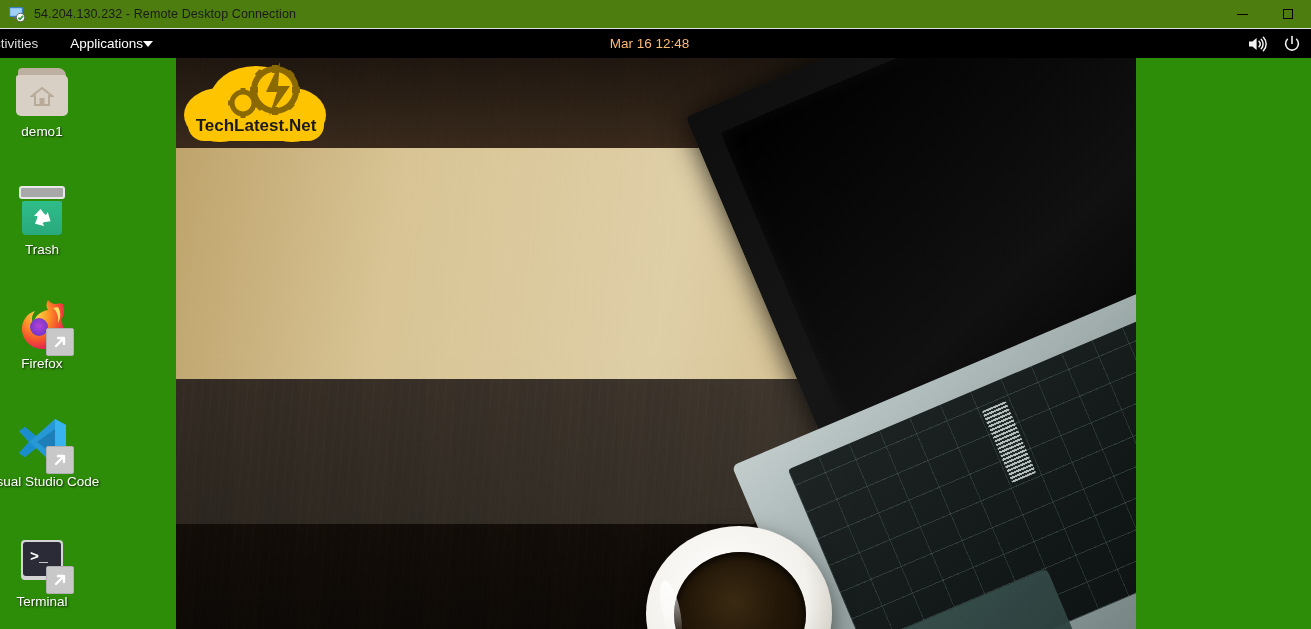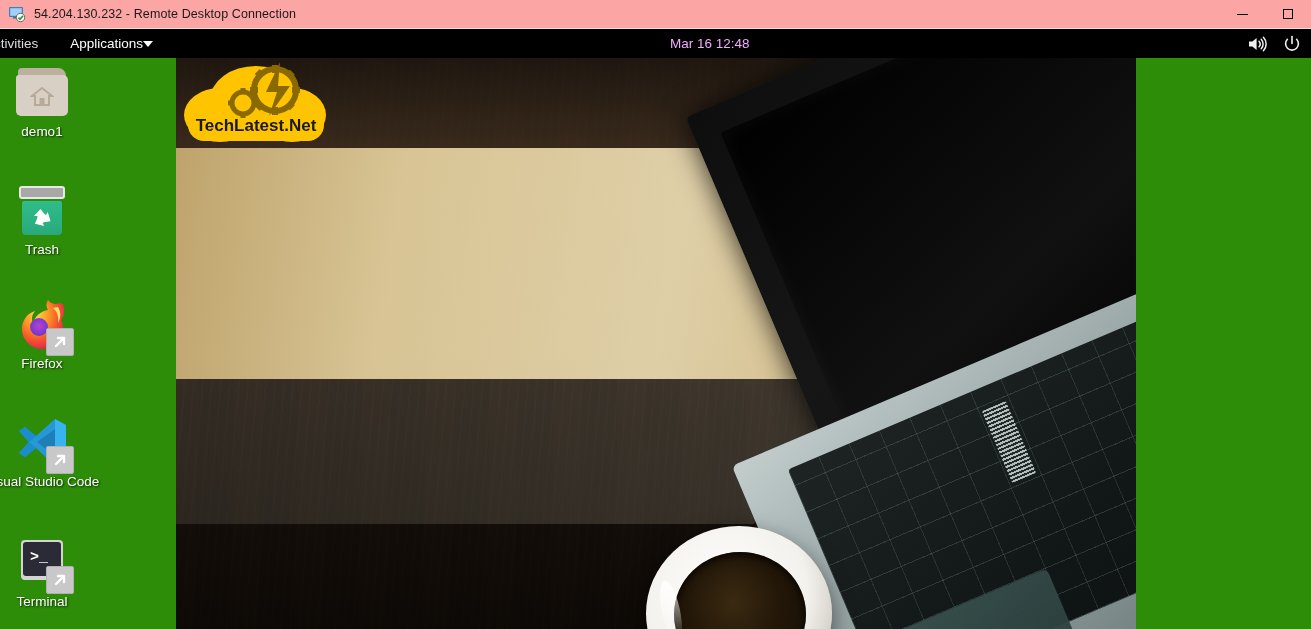--- a/index.html
+++ b/index.html
@@ -6,21 +6,21 @@
   html, body {
     width:1311px; height:629px;
     font-family:"Liberation Sans", sans-serif;
     overflow:hidden; background:#fff;
   }
   #app { position:relative; width:1311px; height:629px; }
 
   
   .titlebar {
     position:absolute; left:0; top:0; width:1311px; height:29px;
-    background:#fca5a5; border-bottom:1px solid #e2e2e2;
+    background:#4d7c0f; border-bottom:1px solid #e2e2e2;
     display:flex; align-items:center;
   }
   .tb-icon { width:18px; height:18px; margin-left:8px; position:relative; flex:none; }
   .tb-title {
     margin-left:8px; font-size:12.5px; color:#1a1a1a;
     font-family:"Liberation Sans", sans-serif; letter-spacing:.1px;
   }
   .tb-spacer { flex:1; }
   .win-btn {
     width:46px; height:29px; display:flex; align-items:center; justify-content:center;
@@ -35,22 +35,22 @@
     background:#000000; display:flex; align-items:center;
     color:#e6e6e6; font-size:13.5px;
   }
   .gb-activities { padding-left:0px; margin-left:-6px; font-weight:400; color:#dcdcdc; }
   .gb-apps { margin-left:32px; display:flex; align-items:center; color:#ffffff; }
   .gb-caret {
     width:0; height:0; border-left:5px solid transparent; border-right:5px solid transparent;
     border-top:6px solid #ffffff;
   }
   .gb-clock {
-    position:absolute; left:0; right:12px; margin:auto; width:200px; text-align:right;
-    color:#f0abfc; font-size:13.5px;
+    position:absolute; left:0; right:12px; margin:auto; width:200px; text-align:center;
+    color:#fdba74; font-size:13.5px;
   }
   .gb-right { position:absolute; right:10px; display:flex; align-items:center; gap:16px; }
 
   
   .desktop {
     position:absolute; left:0; top:58px; width:1311px; height:571px;
     background:#2d8c08; overflow:hidden;
   }
 
   

